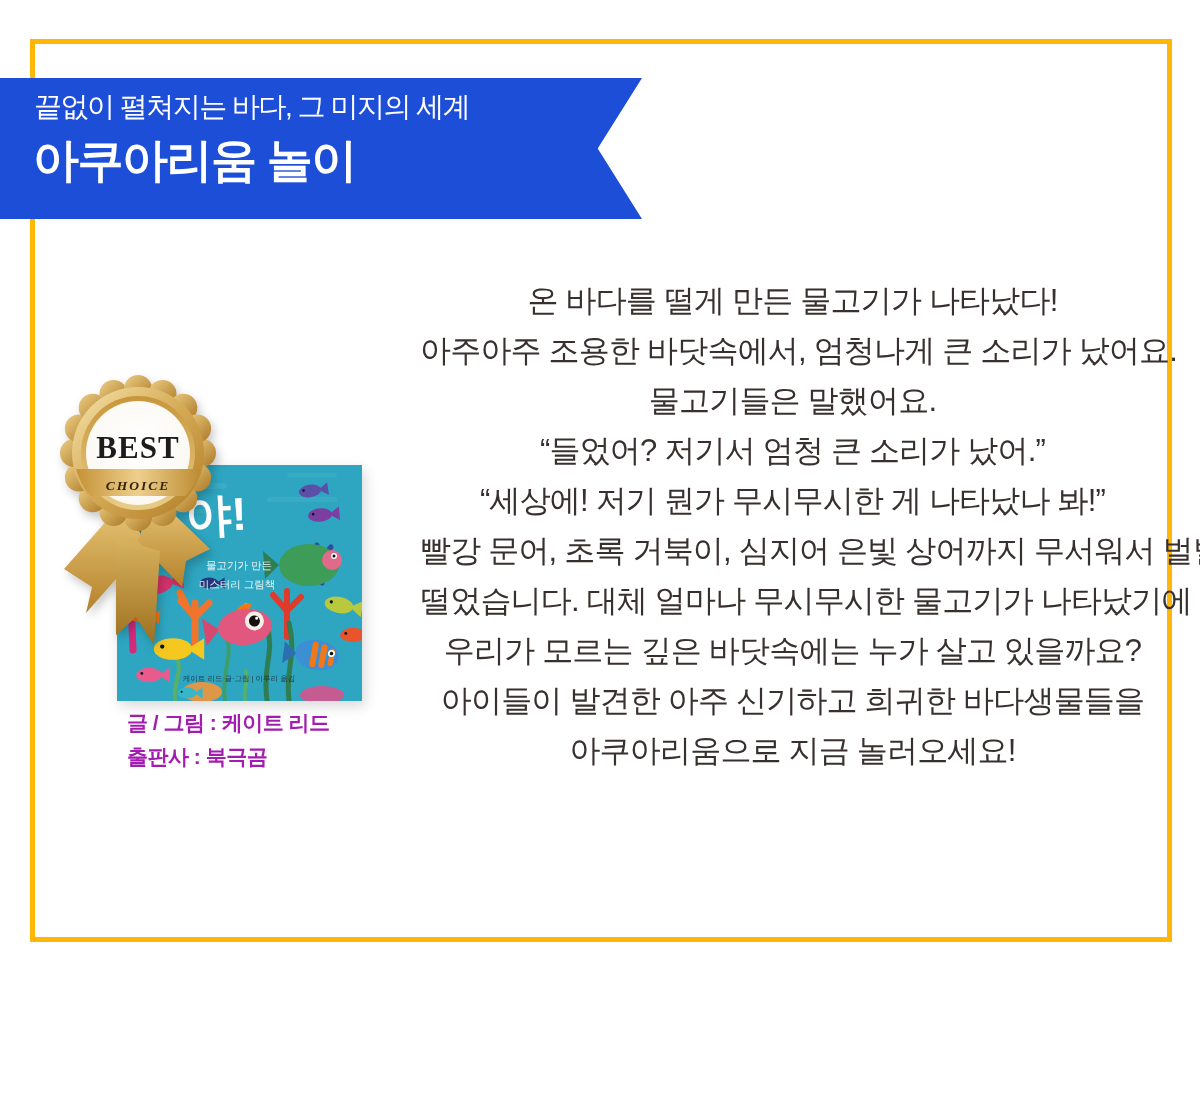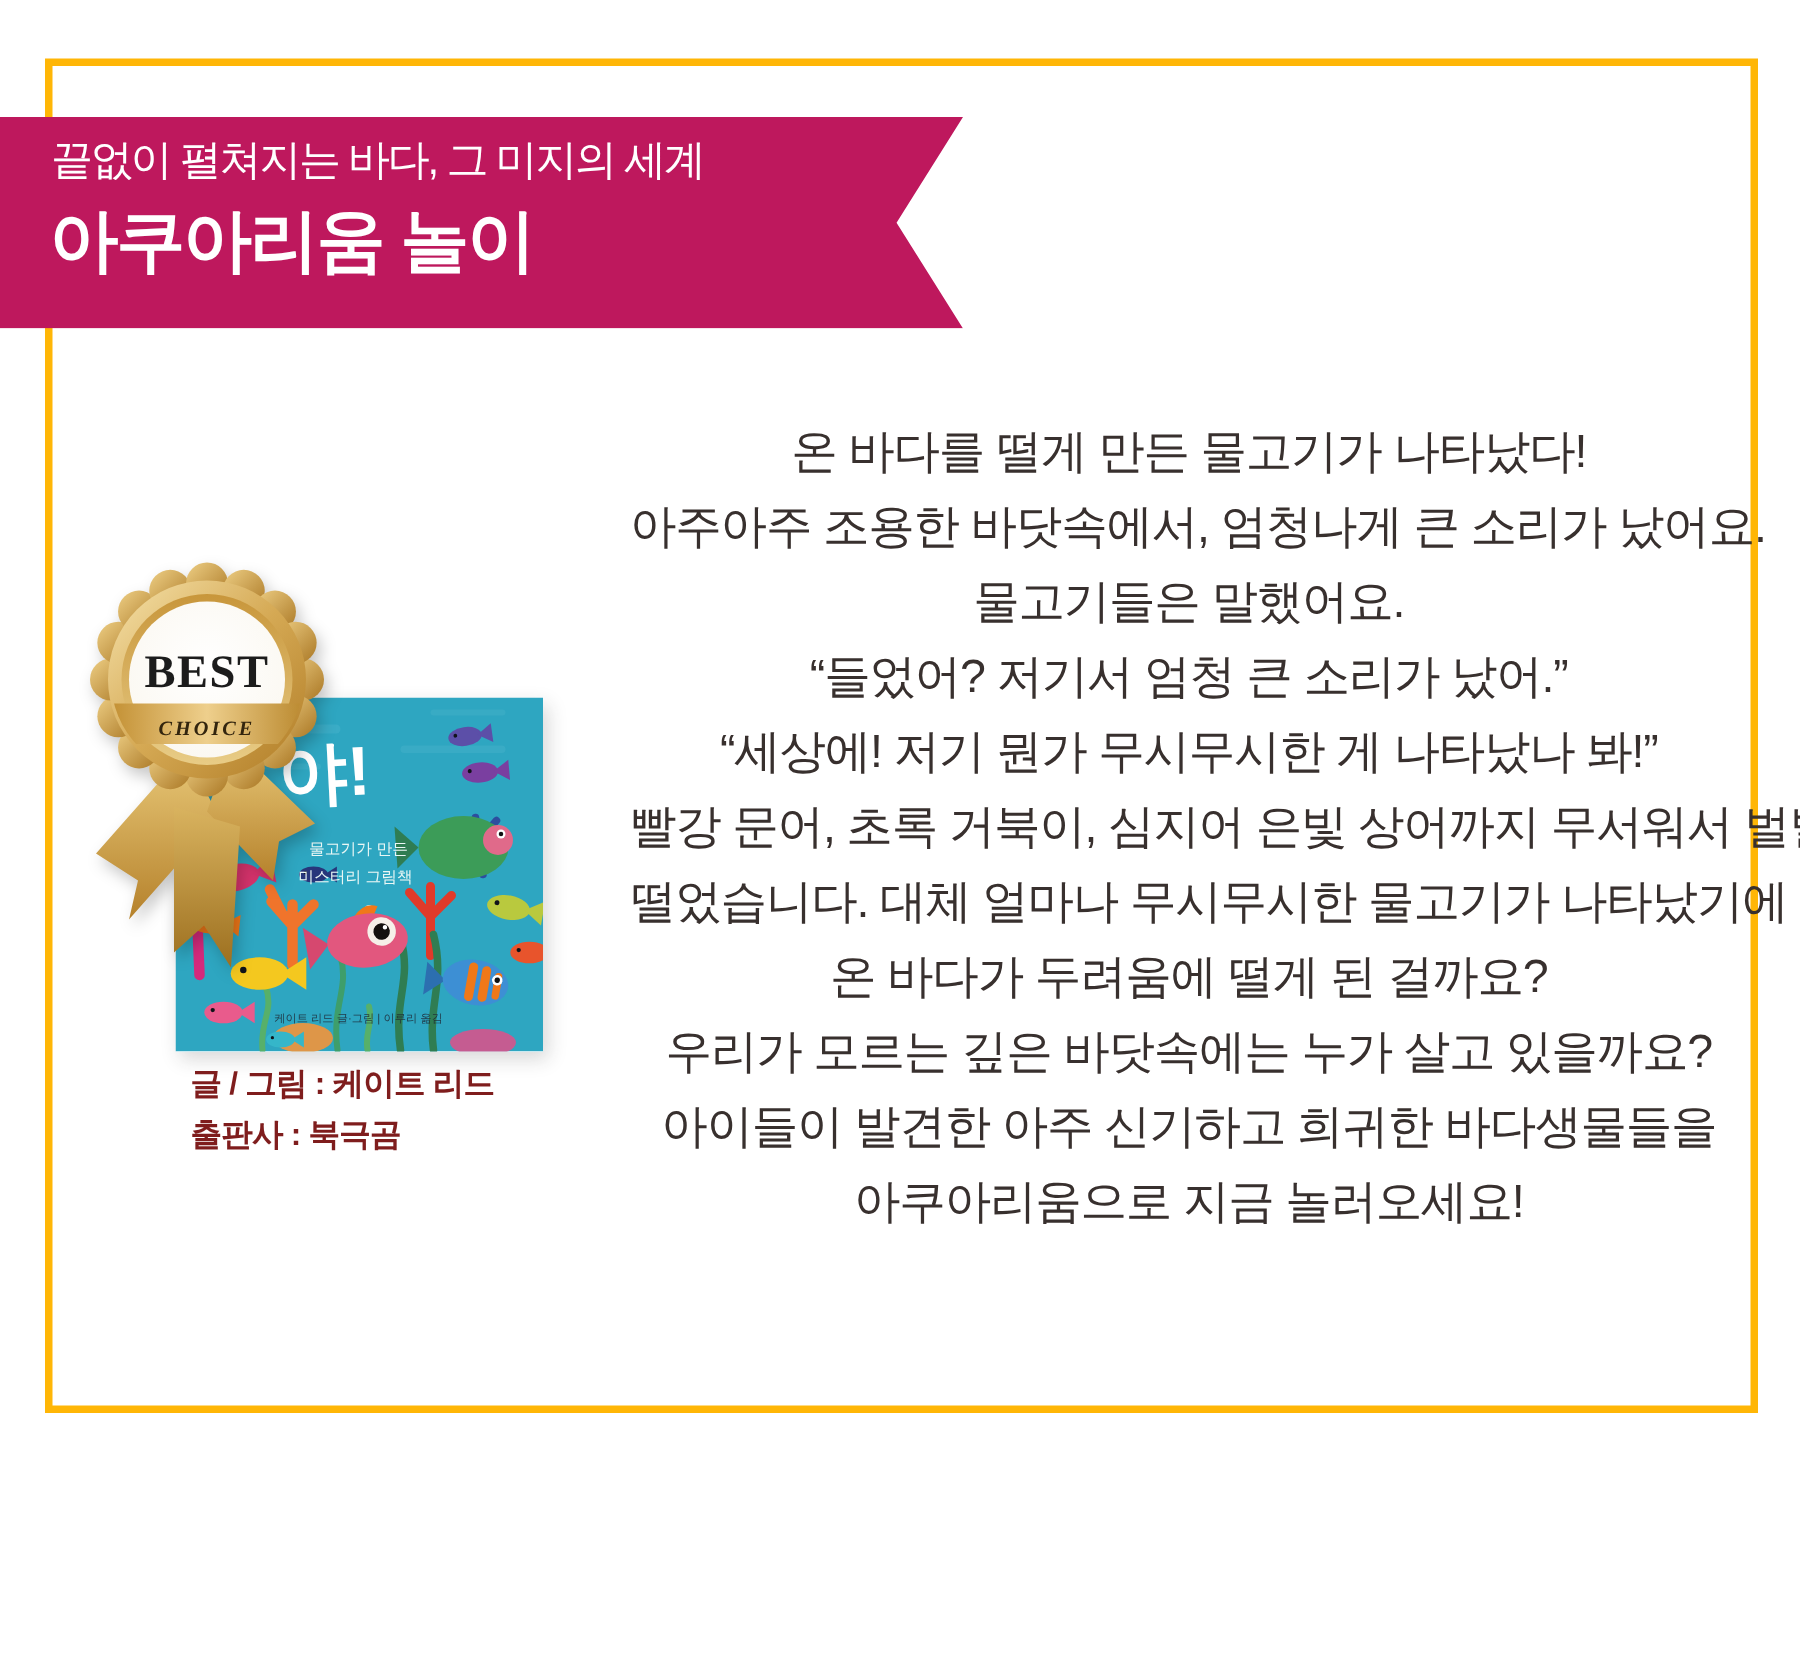--- a/index.html
+++ b/index.html
@@ -1,31 +1,31 @@
 <!DOCTYPE html>
 <html><head>
 <meta charset="utf-8">
 <style>
   html,body{margin:0;padding:0;background:#ffffff;}
   .page{position:relative;width:1200px;height:1108px;background:#ffffff;overflow:hidden;
         font-family:"Liberation Sans","DejaVu Sans",sans-serif;}
   .frame{position:absolute;left:30px;top:39px;width:1132px;height:893px;
          border:5px solid #FFB606;background:transparent;}
-  .banner{position:absolute;left:0;top:78px;width:642px;height:141px;background:#be185d;
+  .banner{position:absolute;left:0;top:78px;width:642px;height:141px;background:#1d4ed8;
           clip-path:polygon(0 0,100% 0,93.1% 50%,100% 100%,0 100%);color:#ffffff;}
   .banner-subtitle{position:absolute;left:34px;top:10px;font-size:28px;letter-spacing:-1.5px;
                    font-weight:400;white-space:nowrap;}
   .banner-title{position:absolute;left:33px;top:52px;font-size:46px;font-weight:700;
                 letter-spacing:-1.5px;white-space:nowrap;}
   .cover{position:absolute;left:117px;top:465px;width:245px;height:236px;
          box-shadow:3px 5px 12px rgba(40,40,40,.18);}
   .badge{position:absolute;left:55px;top:370px;width:170px;height:300px;
          filter:drop-shadow(3px 5px 5px rgba(0,0,0,.22));}
   .caption{position:absolute;left:127px;top:706px;font-size:21px;font-weight:bold;
-           color:#7f1d1d;line-height:34px;letter-spacing:-0.5px;white-space:nowrap;}
+           color:#a21caf;line-height:34px;letter-spacing:-0.5px;white-space:nowrap;}
   .body-text{position:absolute;left:420px;top:276px;width:745px;font-size:31px;
              line-height:50px;color:#38302E;letter-spacing:-0.8px;text-align:center;}
   .body-text div{white-space:nowrap;}
   .serif{font-family:"Liberation Serif","DejaVu Serif",serif;}
 </style>
 </head>
 <body>
 
 <div class="page">
 
@@ -226,19 +226,18 @@
   </div>
 
   <div class="body-text">
     <div>온 바다를 떨게 만든 물고기가 나타났다!</div>
     <div>아주아주 조용한 바닷속에서, 엄청나게 큰 소리가 났어요.</div>
     <div>물고기들은 말했어요.</div>
     <div>“들었어? 저기서 엄청 큰 소리가 났어.”</div>
     <div>“세상에! 저기 뭔가 무시무시한 게 나타났나 봐!”</div>
     <div>빨강 문어, 초록 거북이, 심지어 은빛 상어까지 무서워서 벌벌</div>
     <div>떨었습니다. 대체 얼마나 무시무시한 물고기가 나타났기에</div>
-    <div>온 바다가 두려움에 떨게 된 걸까요?</div>
     <div>우리가 모르는 깊은 바닷속에는 누가 살고 있을까요?</div>
     <div>아이들이 발견한 아주 신기하고 희귀한 바다생물들을</div>
     <div>아쿠아리움으로 지금 놀러오세요!</div>
   </div>
 
 </div>
 
 </body></html>

